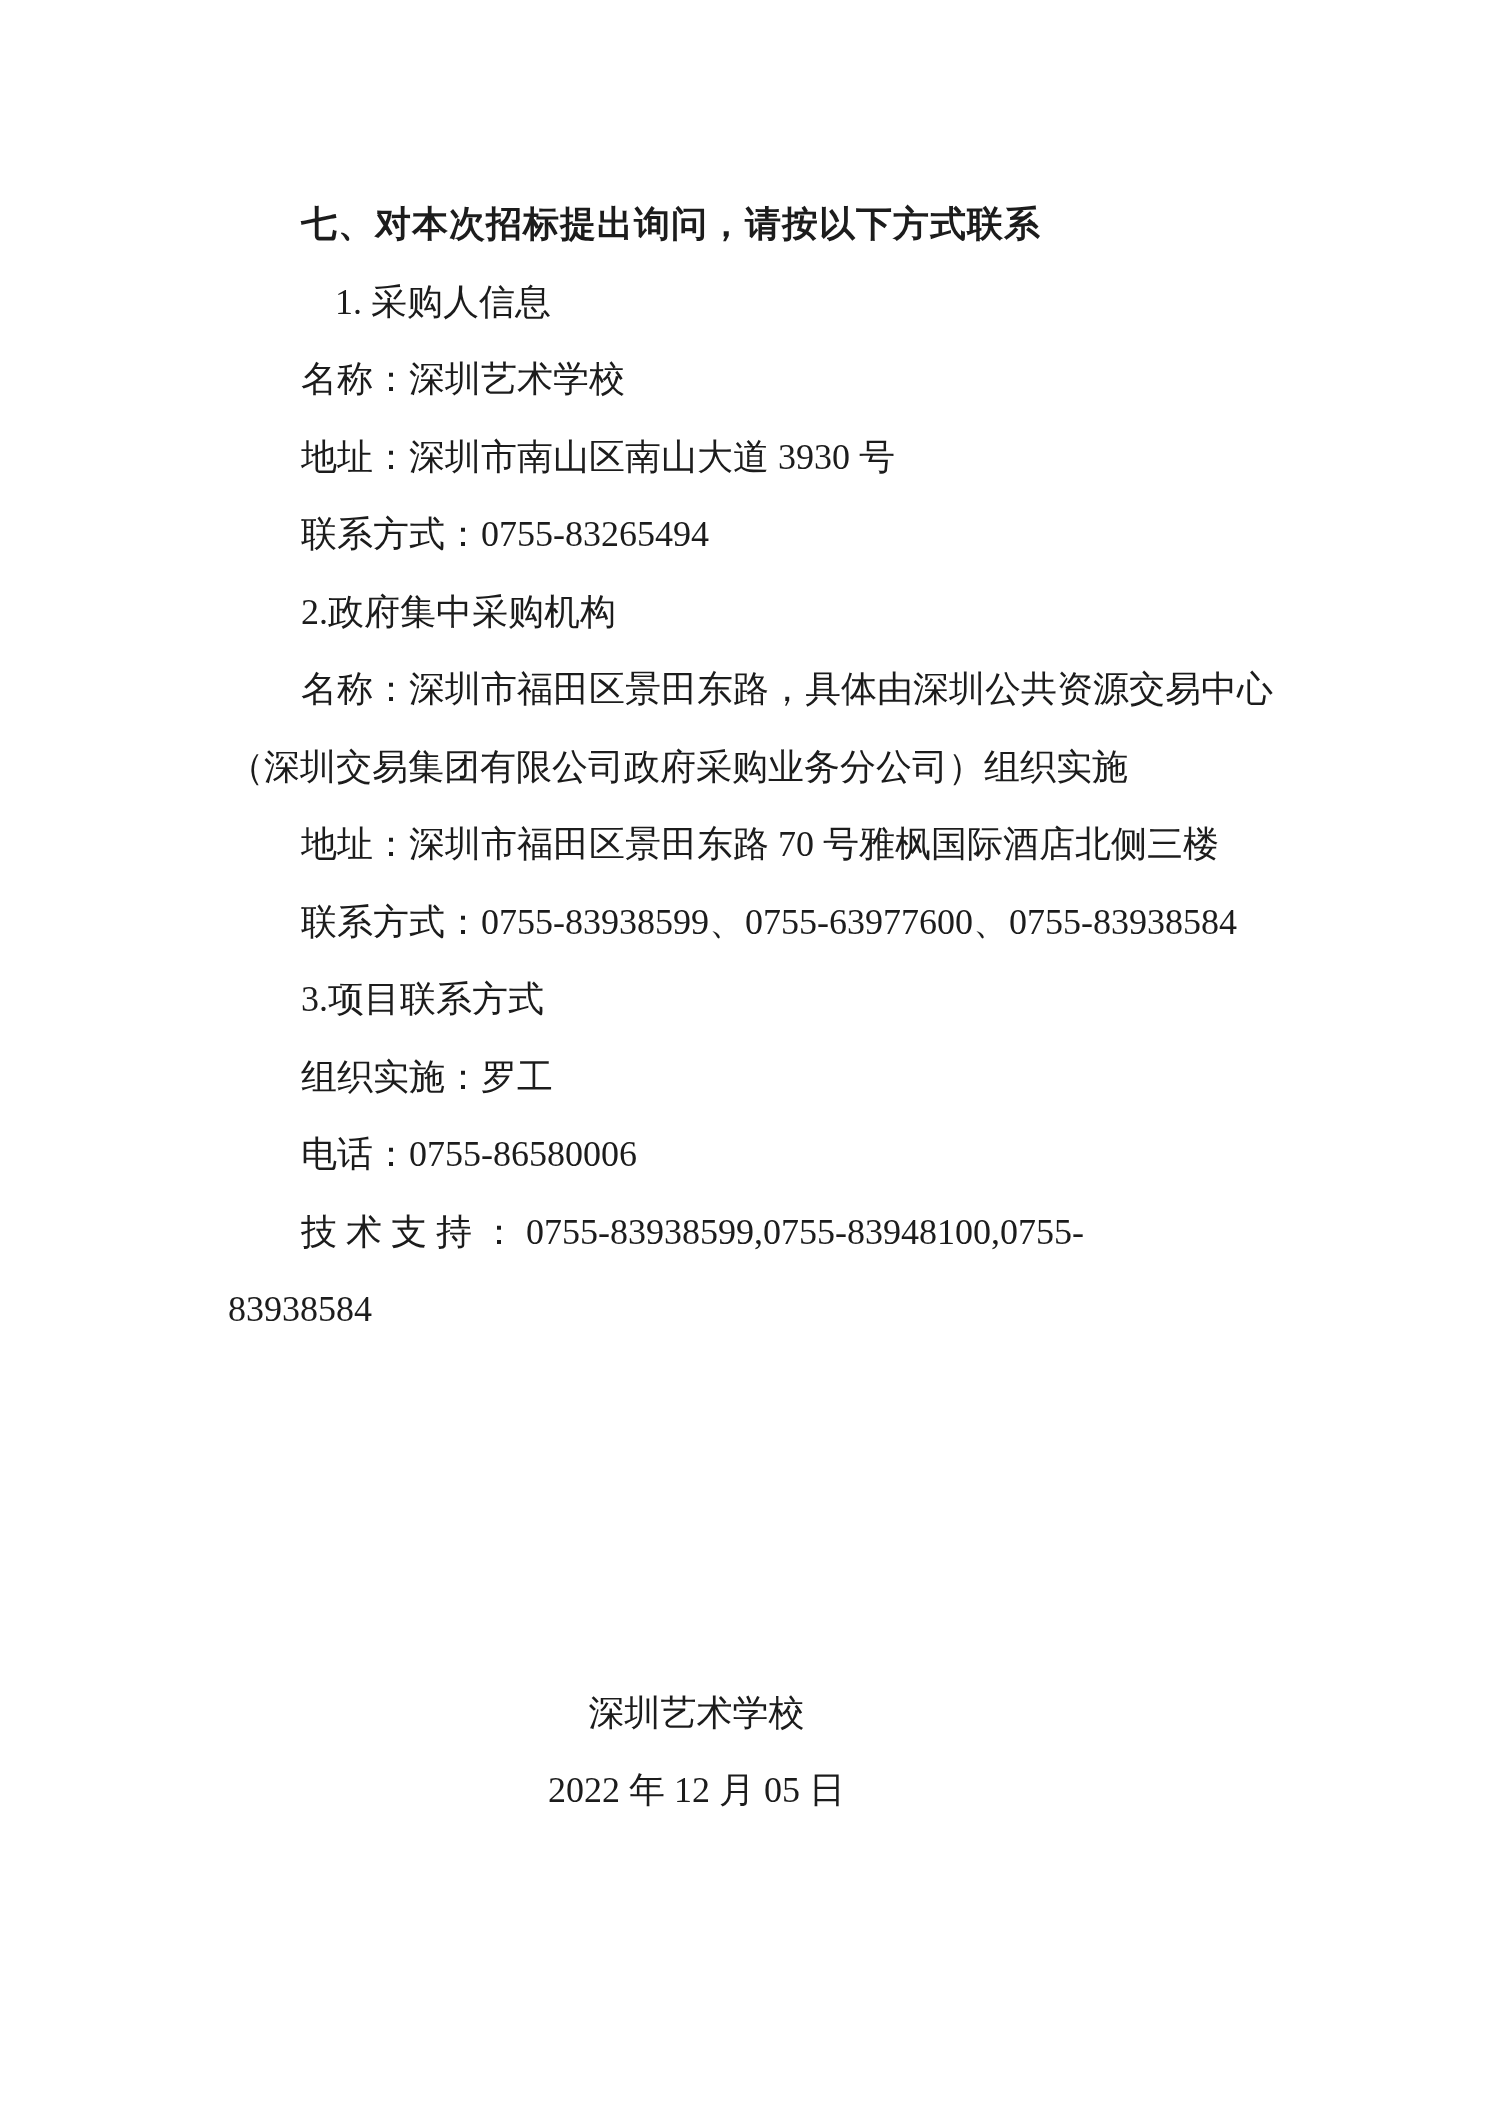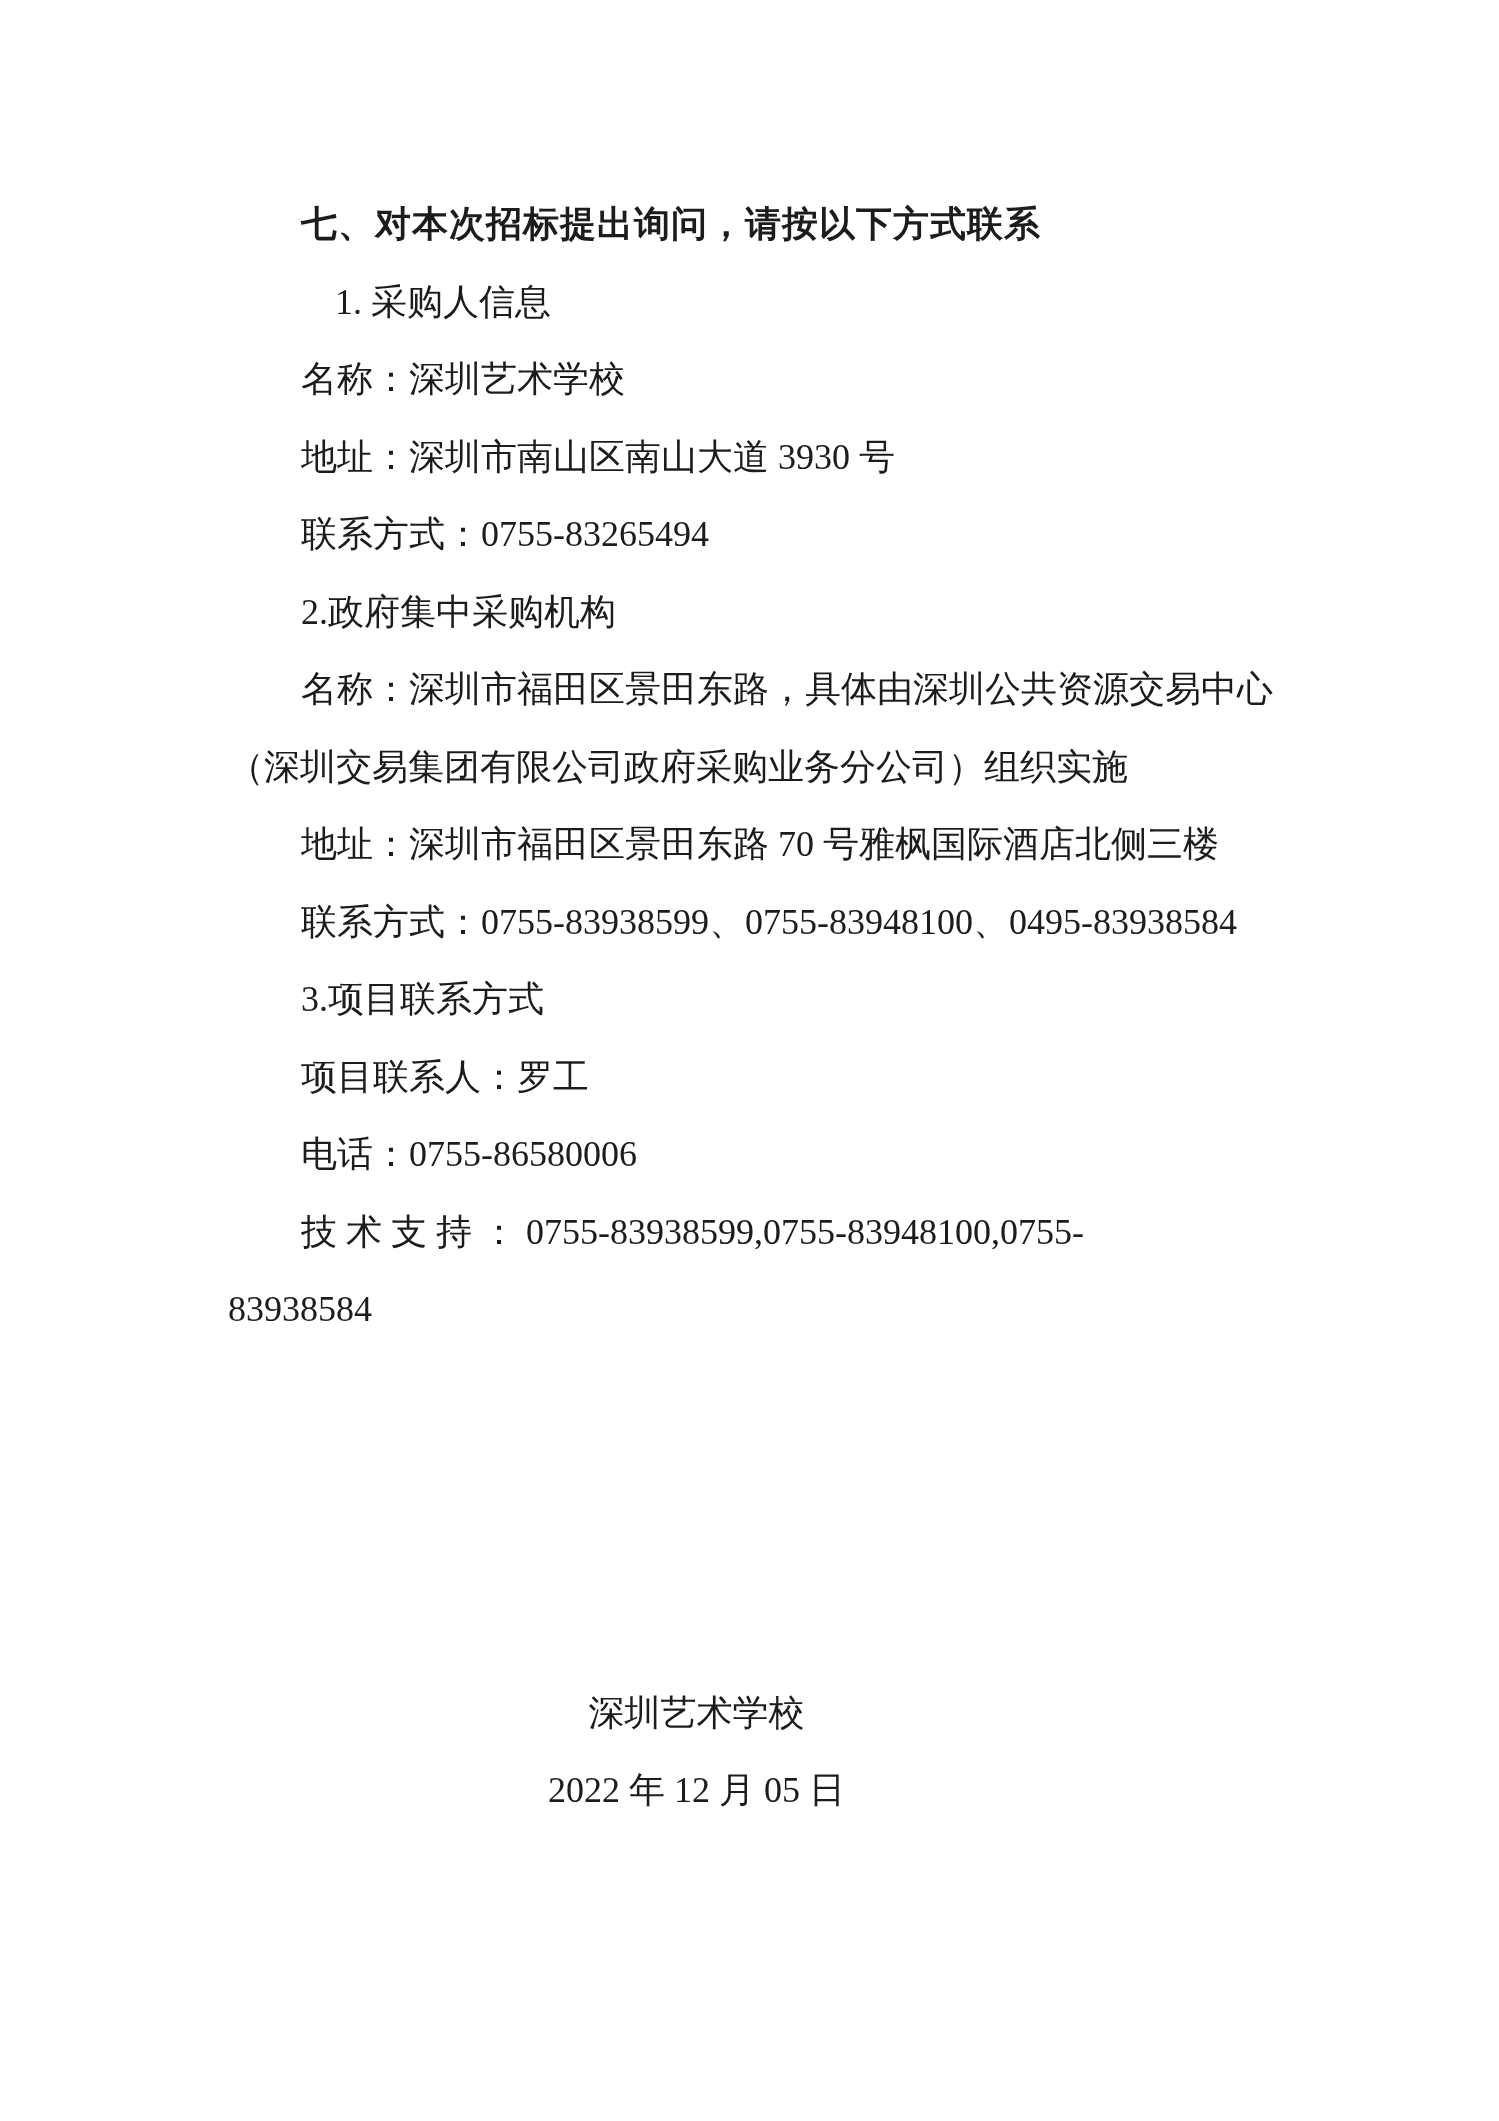--- a/index.html
+++ b/index.html
@@ -50,24 +50,24 @@
 
   <div class="line indent-3">1. 采购人信息</div>
   <div class="line indent-2">名称：深圳艺术学校</div>
   <div class="line indent-2">地址：深圳市南山区南山大道 3930 号</div>
   <div class="line indent-2">联系方式：0755-83265494</div>
 
   <div class="line indent-2">2.政府集中采购机构</div>
   <div class="line indent-2">名称：深圳市福田区景田东路，具体由深圳公共资源交易中心</div>
   <div class="line indent-0">（深圳交易集团有限公司政府采购业务分公司）组织实施</div>
   <div class="line indent-2">地址：深圳市福田区景田东路 70 号雅枫国际酒店北侧三楼</div>
-  <div class="line indent-2">联系方式：0755-83938599、0755-83948100、0495-83938584</div>
+  <div class="line indent-2">联系方式：0755-83938599、0755-63977600、0755-83938584</div>
 
   <div class="line indent-2">3.项目联系方式</div>
-  <div class="line indent-2">项目联系人：罗工</div>
+  <div class="line indent-2">组织实施：罗工</div>
   <div class="line indent-2">电话：0755-86580006</div>
   <div class="line indent-2">技 术 支 持 ： 0755-83938599,0755-83948100,0755-</div>
   <div class="line indent-0">83938584</div>
 
   <div class="signature-block">
     <div class="line">深圳艺术学校</div>
     <div class="line">2022 年 12 月 05 日</div>
   </div>
 
 </div>

